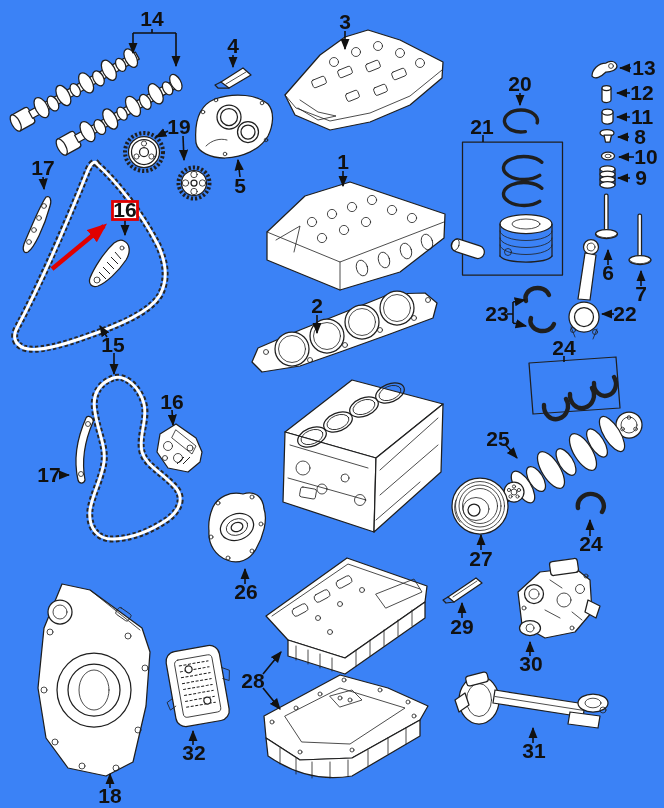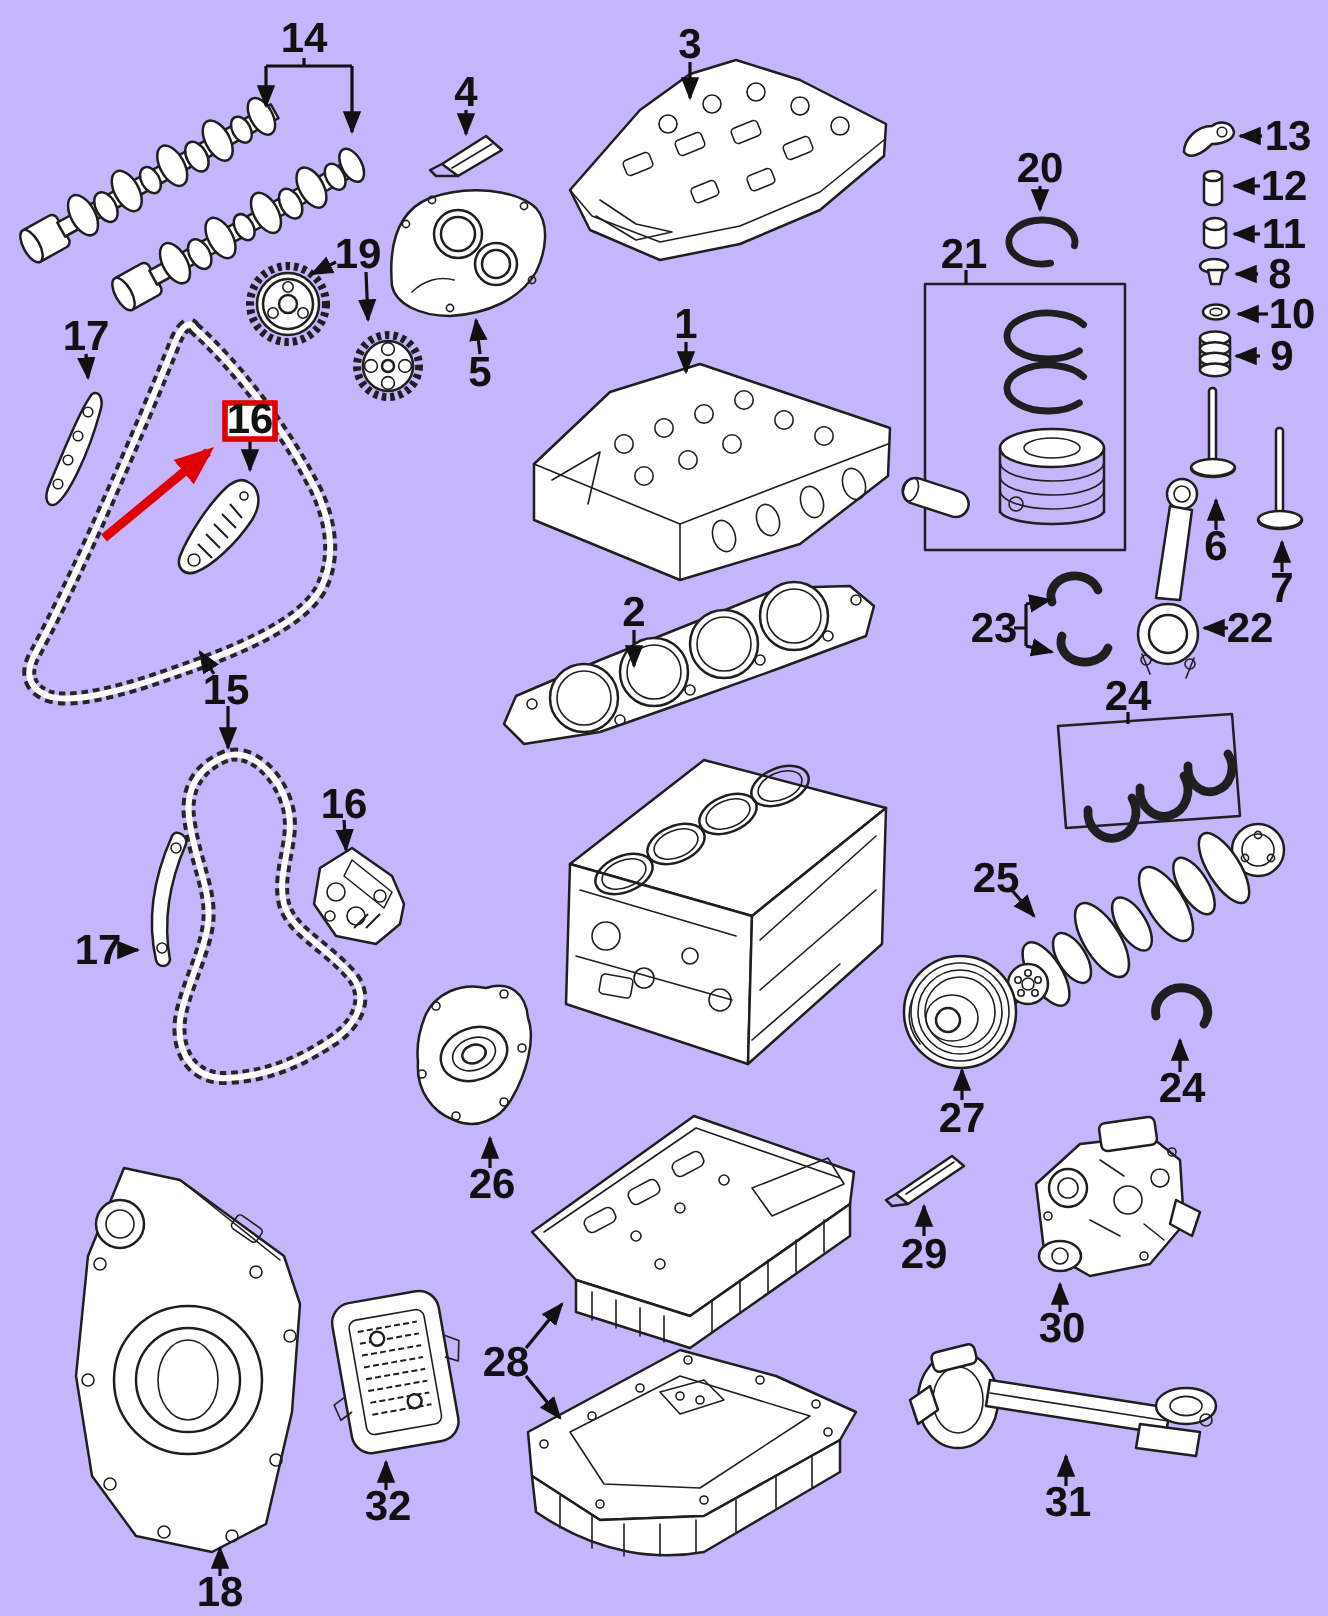--- a/index.html
+++ b/index.html
@@ -1,16 +1,16 @@
 <!DOCTYPE html>
 <html><head>
 <meta charset="utf-8">
 <style>
   html,body{margin:0;padding:0;background:#fff;}
-  #page{width:664px;height:808px;background:#c4b5fd;position:relative;overflow:hidden;}
+  #page{width:664px;height:808px;background:#3b82f6;position:relative;overflow:hidden;}
   svg{display:block;}
   .ln{stroke:#1f1f1f;stroke-width:1.25;fill:none;stroke-linejoin:round;stroke-linecap:round;}
   .fw{stroke:#1f1f1f;stroke-width:1.25;fill:#fff;stroke-linejoin:round;}
   .thin{stroke-width:0.8;}
   .chain{stroke:#262626;stroke-width:7;fill:none;stroke-dasharray:3.5 2.4;}
   .chainin{stroke:#fff;stroke-width:3;fill:none;}
   .teeth{stroke:#1f1f1f;stroke-width:4;fill:none;stroke-dasharray:2.2 2;}
   .shell{stroke:#1f1f1f;stroke-width:4.4;fill:none;stroke-linecap:round;}
   .ring{stroke:#1f1f1f;stroke-width:3.4;fill:none;stroke-linecap:round;}
   .leader{stroke:#111;stroke-width:1.6;fill:none;}

